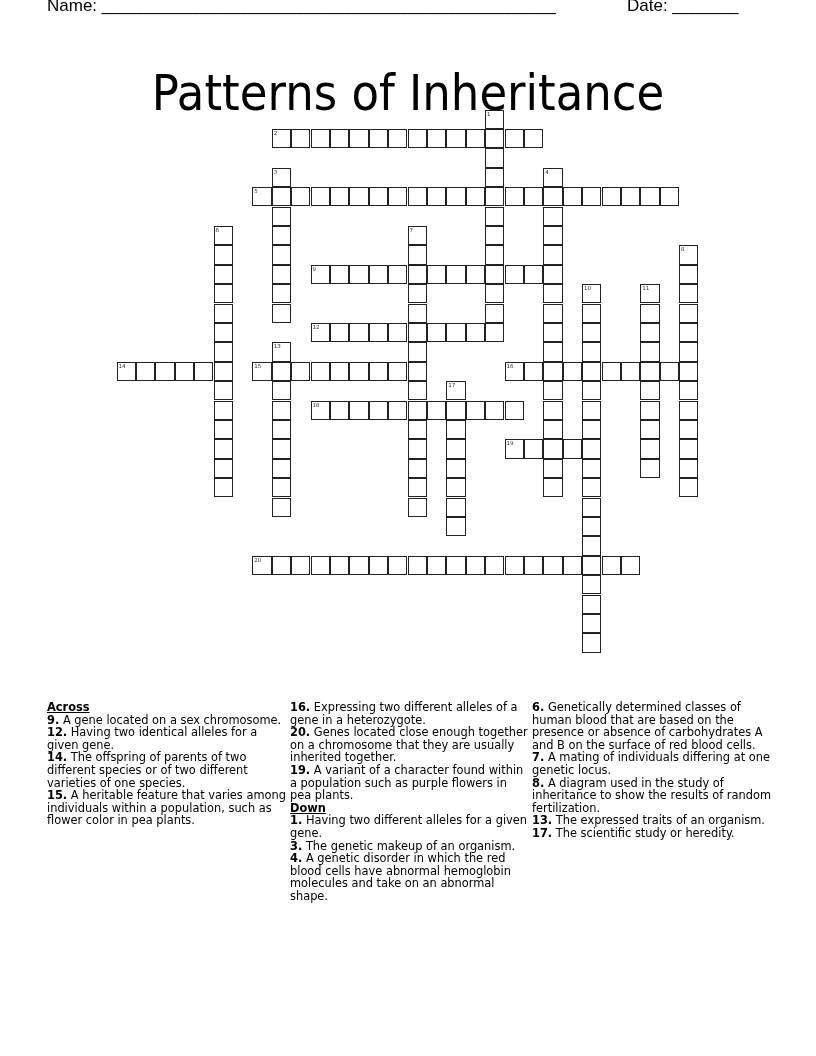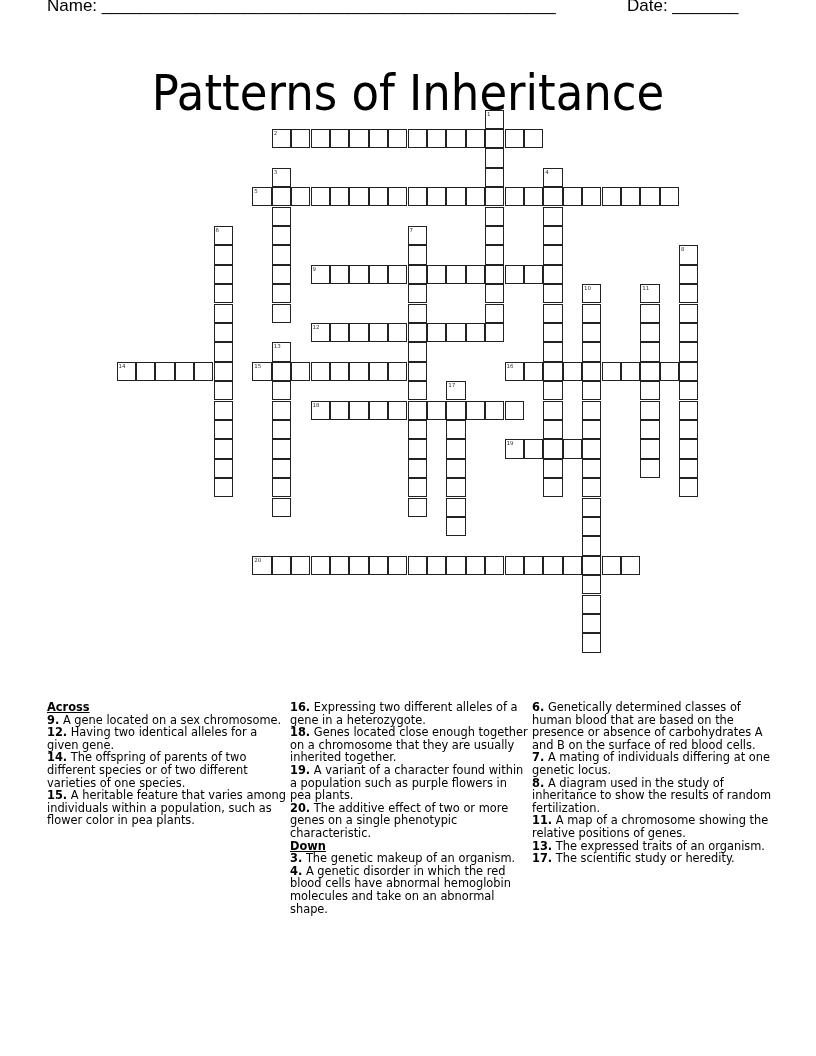--- a/index.html
+++ b/index.html
@@ -310,28 +310,27 @@
 <div class="clues col1">
   <div class="clue-head">Across</div>
   <p class="clue"><b>9.</b><span> A gene located on a sex chromosome.</span></p>
   <p class="clue"><b>12.</b><span> Having two identical alleles for a given gene.</span></p>
   <p class="clue"><b>14.</b><span> The offspring of parents of two different species or of two different varieties of one species.</span></p>
   <p class="clue"><b>15.</b><span> A heritable feature that varies among individuals within a population, such as flower color in pea plants.</span></p>
 </div>
 
 <div class="clues col2">
   <p class="clue"><b>16.</b><span> Expressing two different alleles of a gene in a heterozygote.</span></p>
-  <p class="clue"><b>18.</b><span> Genes located close enough together on a chromosome that they are usually inherited together.</span></p>
+  <p class="clue"><b>20.</b><span> Genes located close enough together on a chromosome that they are usually inherited together.</span></p>
   <p class="clue"><b>19.</b><span> A variant of a character found within a population such as purple flowers in pea plants.</span></p>
-  <p class="clue"><b>20.</b><span> The additive effect of two or more genes on a single phenotypic characteristic.</span></p>
   <div class="clue-head">Down</div>
+  <p class="clue"><b>1.</b><span> Having two different alleles for a given gene.</span></p>
   <p class="clue"><b>3.</b><span> The genetic makeup of an organism.</span></p>
   <p class="clue"><b>4.</b><span> A genetic disorder in which the red blood cells have abnormal hemoglobin molecules and take on an abnormal shape.</span></p>
 </div>
 
 <div class="clues col3">
   <p class="clue"><b>6.</b><span> Genetically determined classes of human blood that are based on the presence or absence of carbohydrates A and B on the surface of red blood cells.</span></p>
   <p class="clue"><b>7.</b><span> A mating of individuals differing at one genetic locus.</span></p>
   <p class="clue"><b>8.</b><span> A diagram used in the study of inheritance to show the results of random fertilization.</span></p>
-  <p class="clue"><b>11.</b><span> A map of a chromosome showing the relative positions of genes.</span></p>
   <p class="clue"><b>13.</b><span> The expressed traits of an organism.</span></p>
   <p class="clue"><b>17.</b><span> The scientific study or heredity.</span></p>
 </div>
 
 </body></html>

